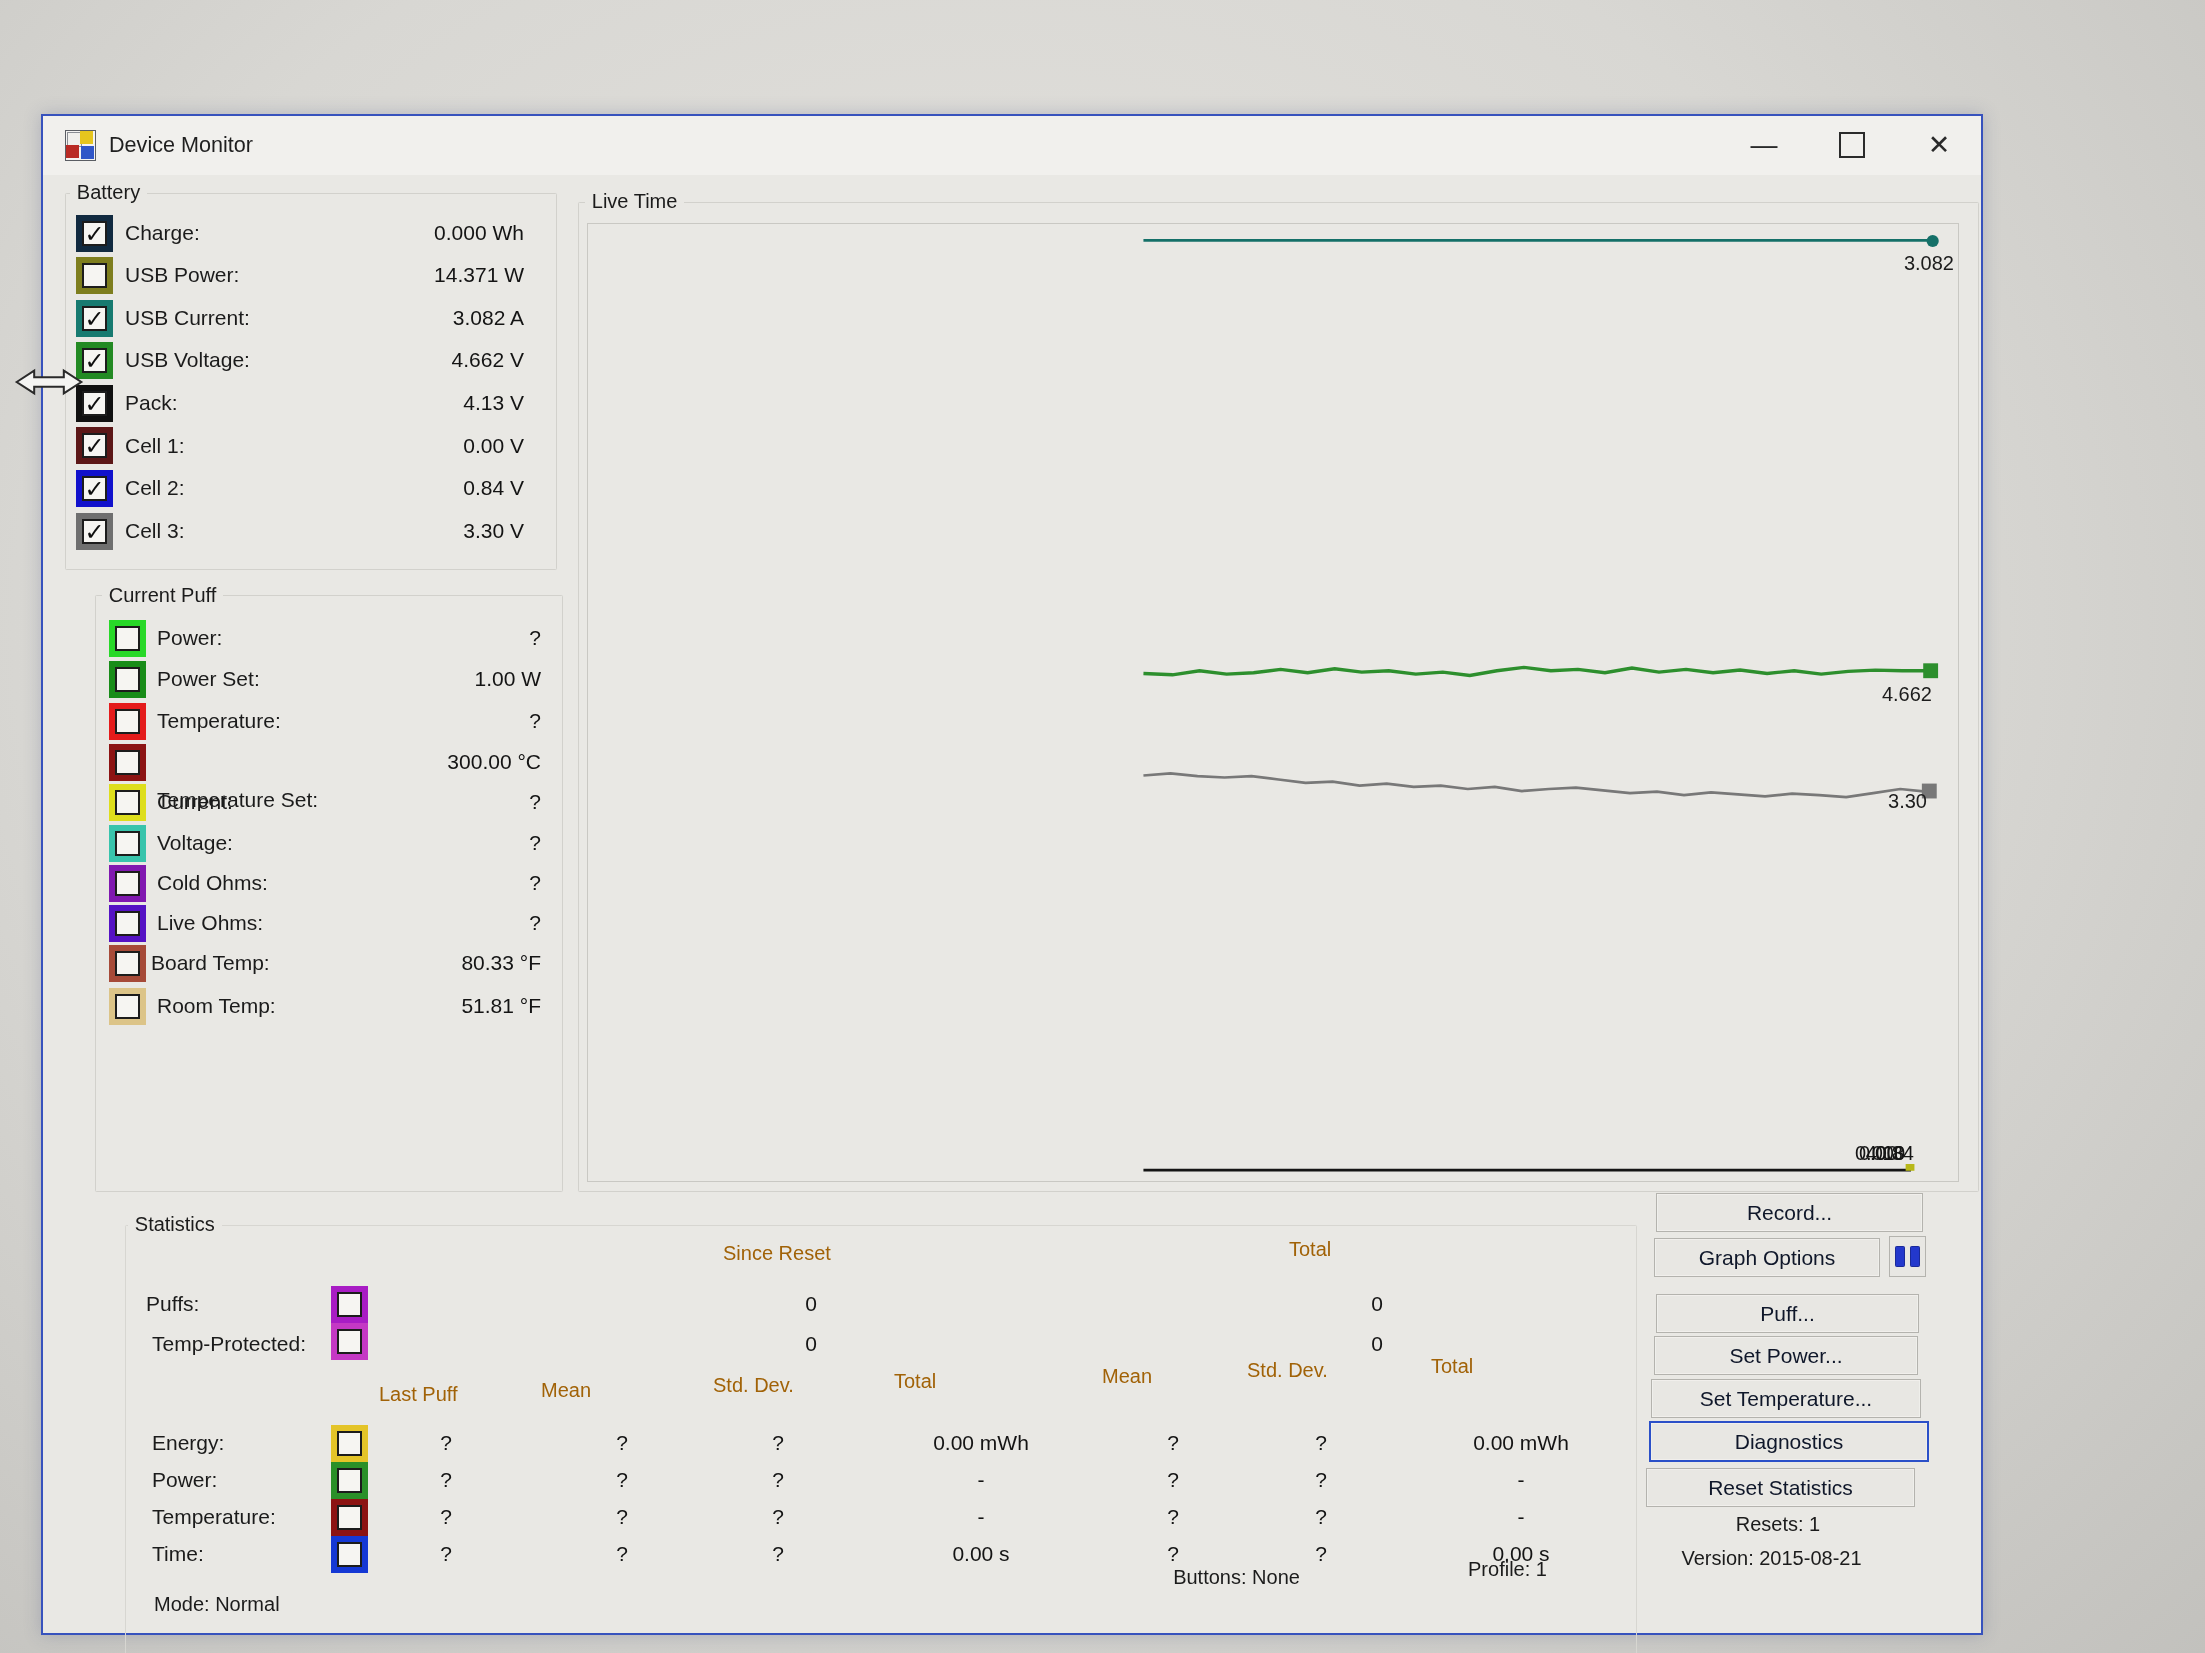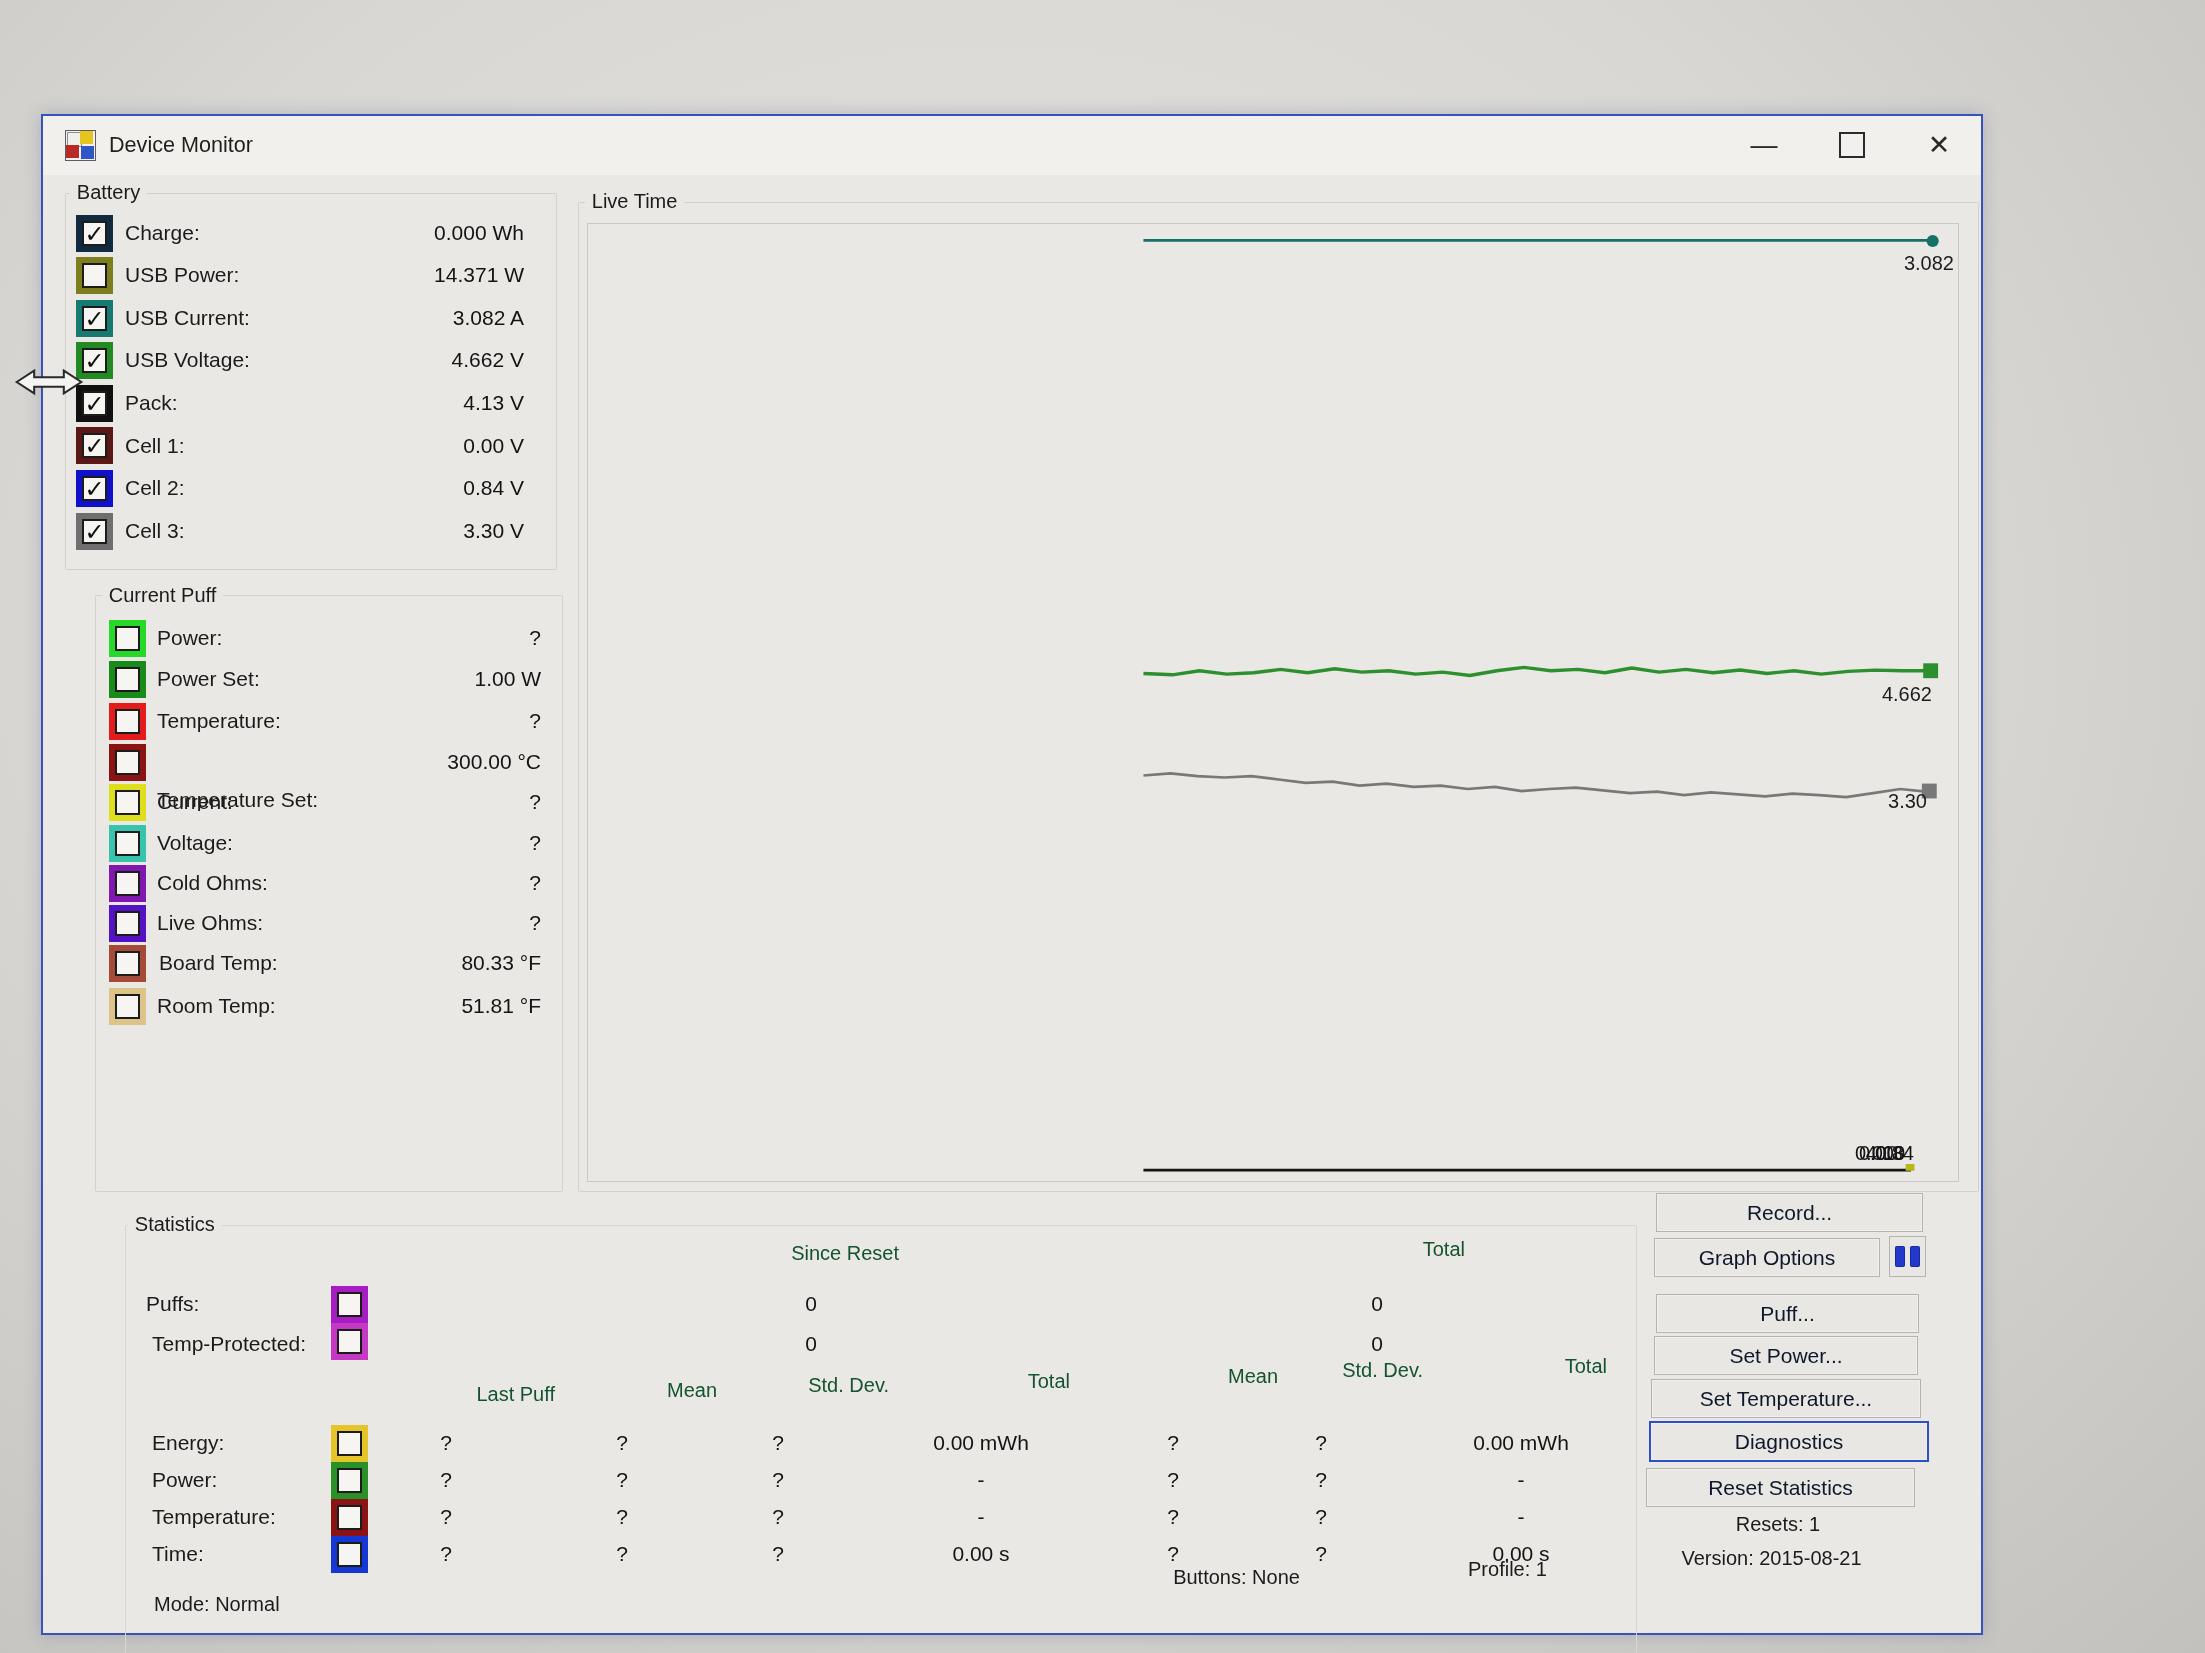--- a/index.html
+++ b/index.html
@@ -20,21 +20,21 @@
   .wctl{position:absolute;top:0;width:74px;height:58px;display:flex;align-items:center;justify-content:center;font-size:27px;color:#2a2a2a;background:transparent;border:none;font-family:inherit}
   .maxbox{width:21.6px;height:21.6px;border:2px solid #2b2b2b}
 
   .groupbox{position:absolute;border:1.4px solid #d2d1cc;border-radius:1.4px}
   .grouplabel{position:absolute;background:#e9e8e4;padding:0 6.8px;font-size:20px;color:#1b1b1b;z-index:3;white-space:nowrap}
 
   .swatch{position:absolute;width:37px;height:37px;display:flex;align-items:center;justify-content:center;z-index:2}
   .box{width:21.6px;height:21.6px;background:#f6f5f2;border:2px solid #1c1c1c;display:flex;align-items:center;justify-content:center;font-size:24px;font-weight:700;color:#0e0e0e;line-height:1;overflow:visible}
   .rlabel{position:absolute;font-size:21px;color:#1b1b1b;white-space:nowrap}
   .rvalue{position:absolute;font-size:21px;color:#141414;text-align:right;white-space:nowrap}
-  .hdr{position:absolute;font-size:20px;color:#14532d;text-align:right;width:176px;white-space:nowrap}
+  .hdr{position:absolute;font-size:20px;color:#a16207;text-align:left;width:176px;white-space:nowrap}
   .cellv{position:absolute;font-size:21px;color:#141414;text-align:center;width:162px;white-space:nowrap}
 
   #graphbox{position:absolute;left:544px;top:107px;width:1372px;height:959px;border:1.4px solid #c9c8c3;box-sizing:border-box}
   .glabel{position:absolute;font-size:20px;color:#1c1c1c;white-space:nowrap}
   #zero-cluster{position:absolute;left:1267px;top:918px;width:108px;height:28px}
   #zero-cluster span{position:absolute;top:0;font-size:20px;color:#161616}
 
   .btn{position:absolute;background:#e8e7e3;border:1.4px solid #b4b3ae;color:#0f172a;font-size:21px;display:flex;align-items:center;justify-content:center;font-family:inherit;padding:0;box-shadow:inset 0 0 0 0.7px #f3f2ef}
   #btn-diagnostics{border:2px solid #2b50c8}
   #pause-btn{position:absolute;background:#e8e7e3;border:1.4px solid #b4b3ae;display:flex;align-items:center;justify-content:center;padding:0}
@@ -216,21 +216,21 @@
     <div class="rlabel" style="left: 114px; top: 755px;">Cold Ohms:</div>
     <div class="rvalue" style="left: 295px; top: 755px; width: 203px;">?</div>
     <span class="swatch" style="left: 66px; top: 789px; background: rgb(85, 18, 196);">
       <span class="box"></span>
     </span>
     <div class="rlabel" style="left: 114px; top: 795px;">Live Ohms:</div>
     <div class="rvalue" style="left: 295px; top: 795px; width: 203px;">?</div>
     <span class="swatch" style="left: 66px; top: 829px; background: rgb(166, 74, 56);">
       <span class="box"></span>
     </span>
-    <div class="rlabel" style="left: 116px; top: 835px; text-align: center;">Board Temp:</div>
+    <div class="rlabel" style="left: 108px; top: 835px; text-align: center;">Board Temp:</div>
     <div class="rvalue" style="left: 295px; top: 835px; width: 203px;">80.33 °F</div>
     <span class="swatch" style="left: 66px; top: 872px; background: rgb(220, 196, 136);">
       <span class="box"></span>
     </span>
     <div class="rlabel" style="left: 114px; top: 878px;">Room Temp:</div>
     <div class="rvalue" style="left: 295px; top: 878px; width: 203px;">51.81 °F</div>
     <span class="swatch" style="left: 288px; top: 1170px; background: rgb(168, 28, 196);">
       <span class="box"></span>
     </span>
     <span class="swatch" style="left: 288px; top: 1207px; background: rgb(196, 56, 196);">

